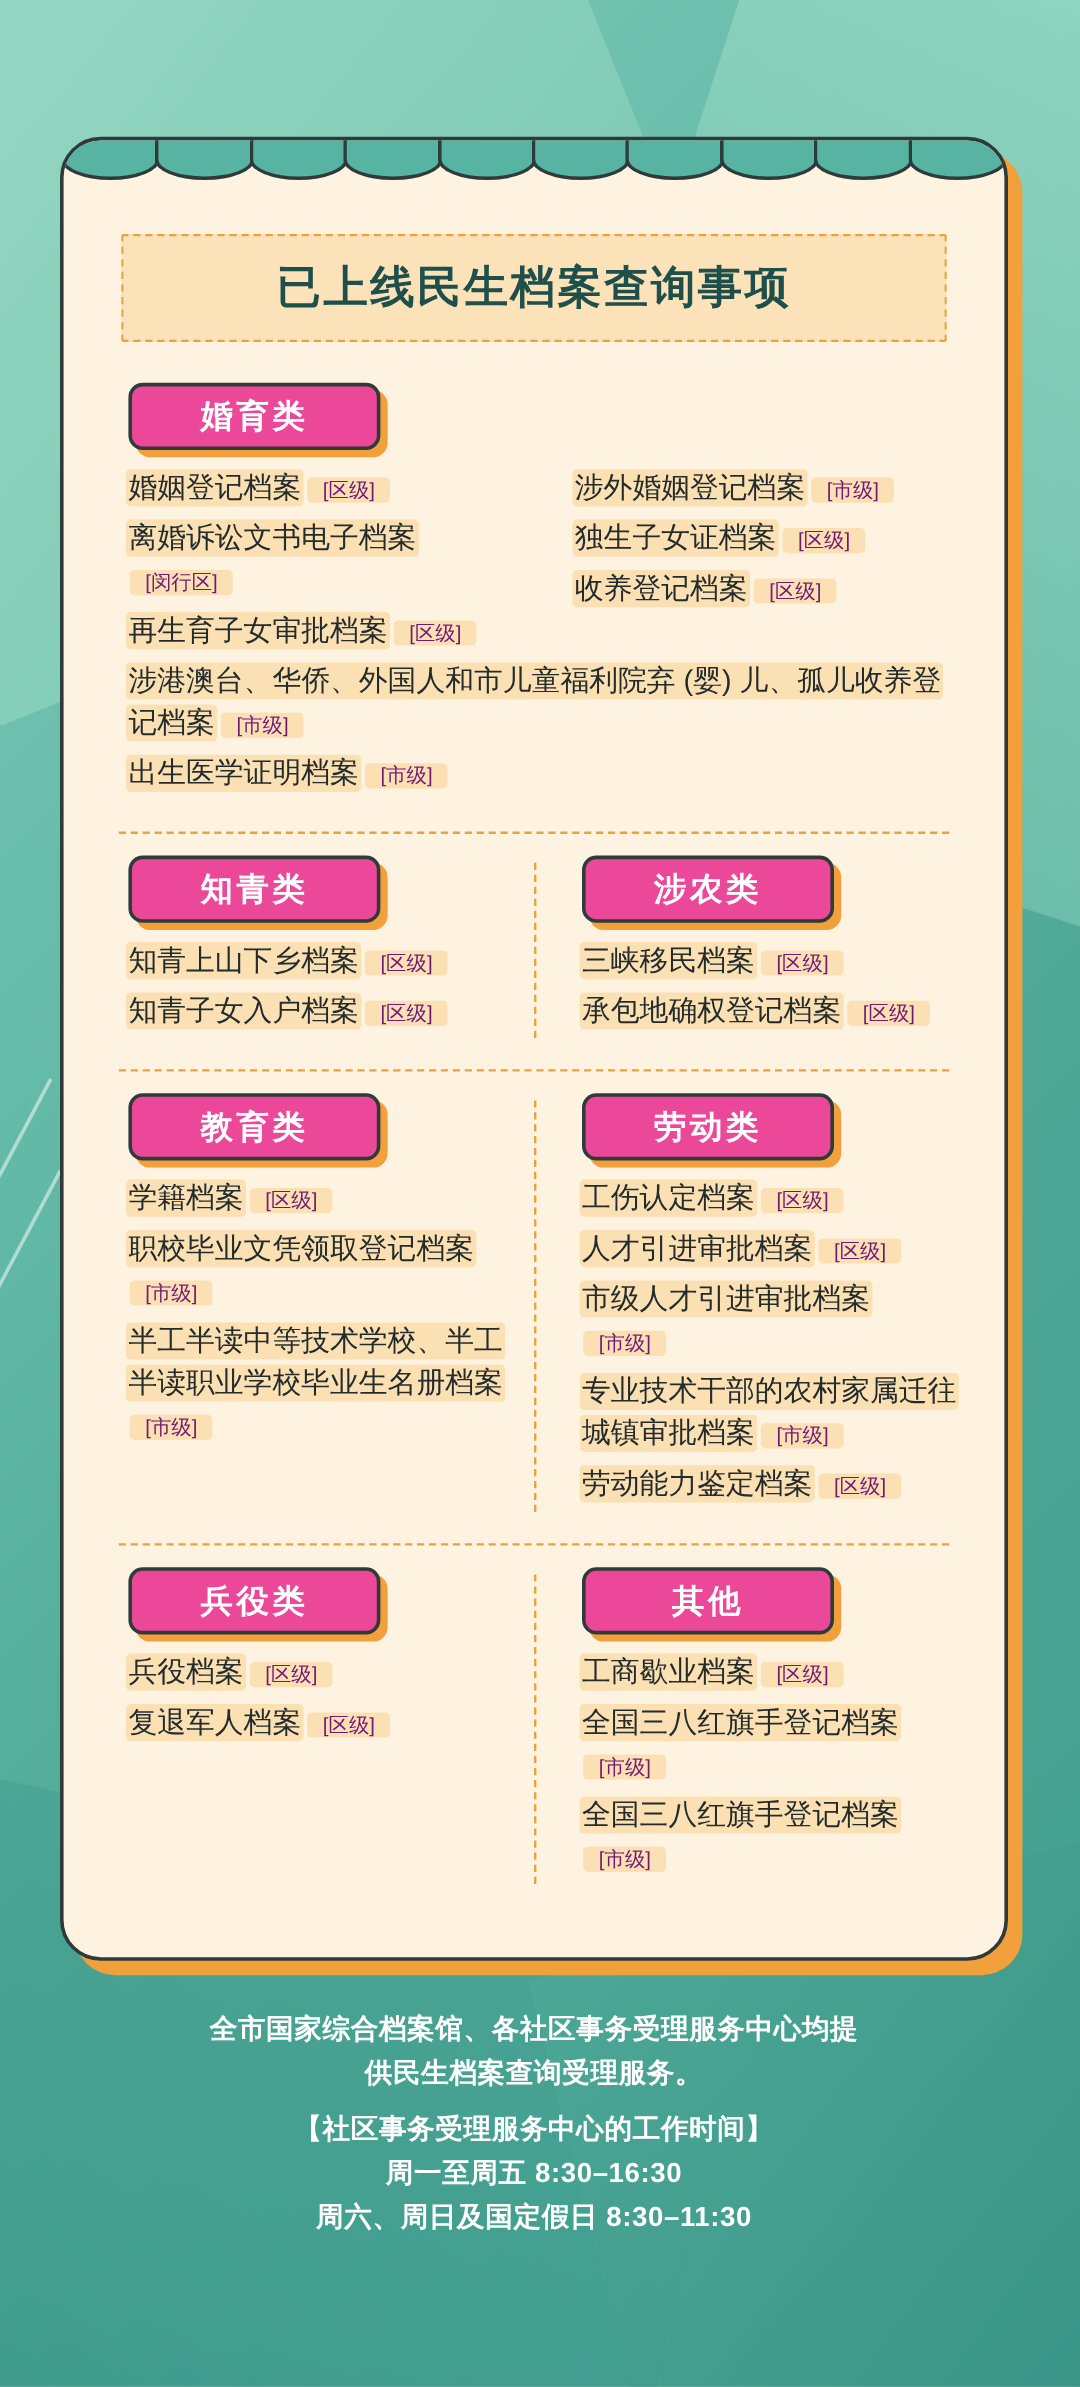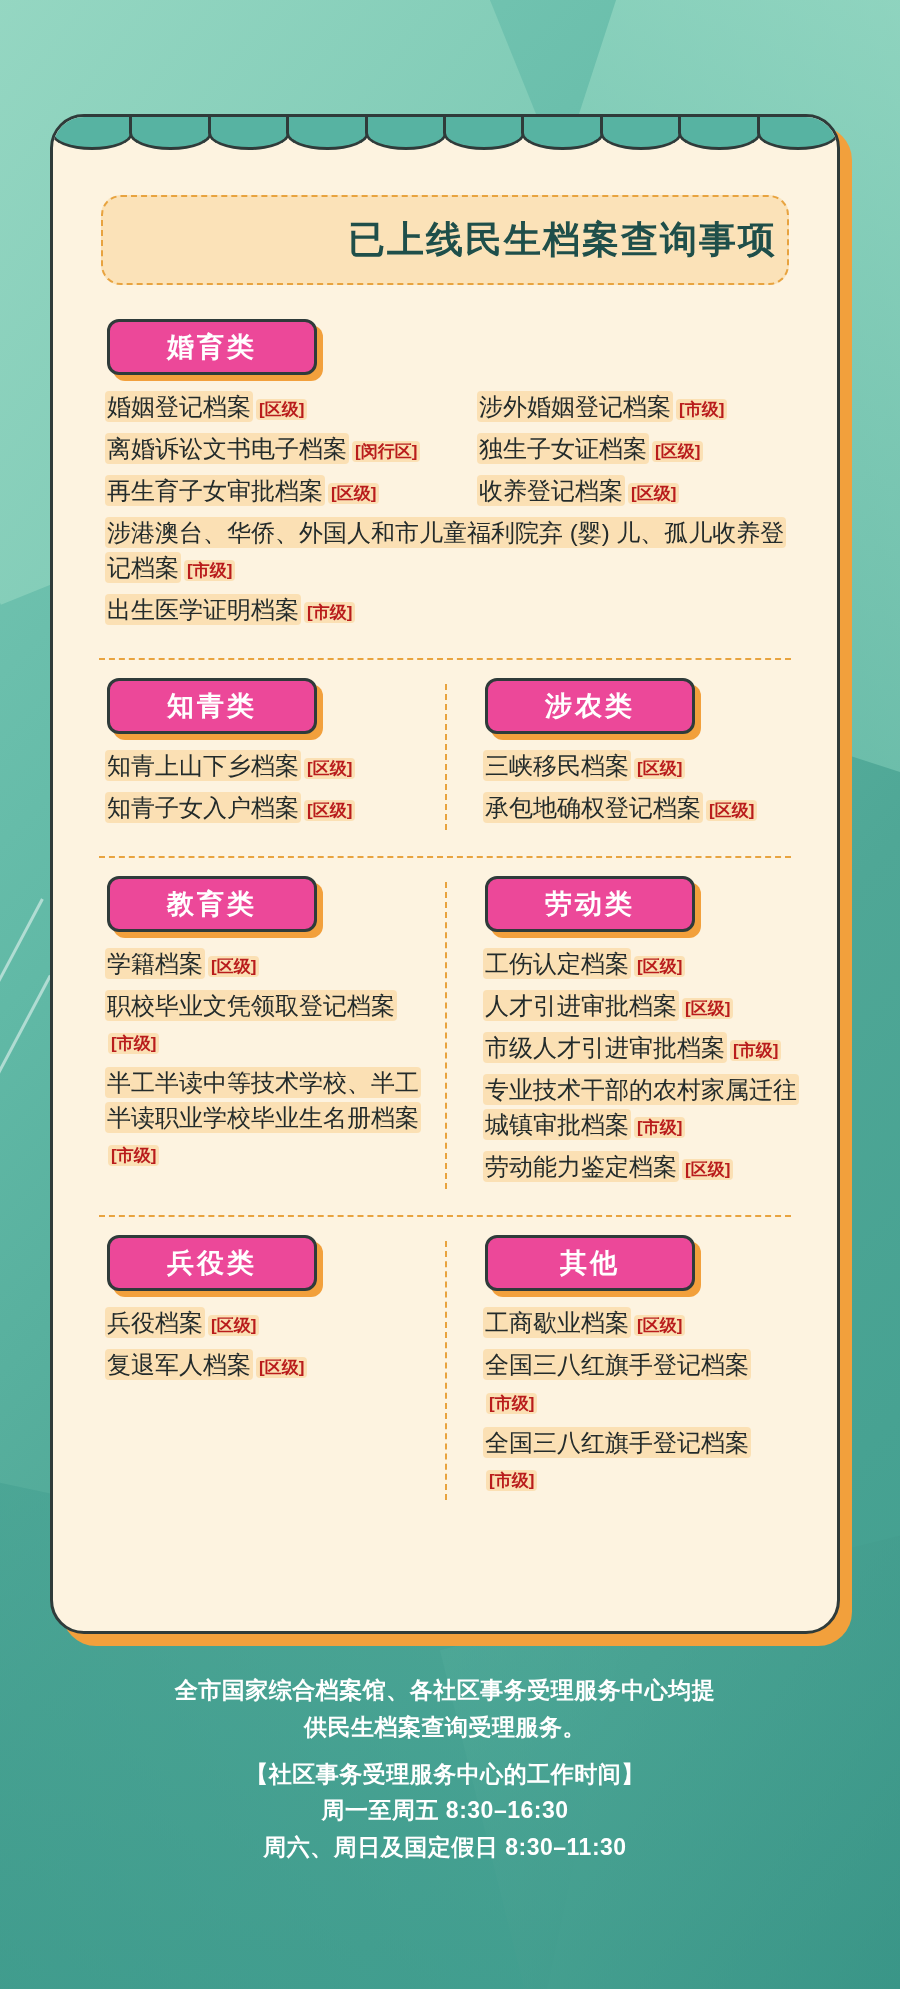--- a/index.html
+++ b/index.html
@@ -89,23 +89,23 @@
     border-top: none;
     margin: 0 -2px;
   }
 
   .card-inner { position: relative; padding: 60px 40px 30px 40px; }
 
   
   .title-box {
     border: 2px dashed #e8a33f;
     background: #fbe2b8;
-    border-radius: 20px;
+    border-radius: 2px;
     padding: 18px 10px;
-    text-align: right;
+    text-align: center;
     margin: 18px 8px 34px 8px;
   }
   .title-text {
     font-size: 37px;
     font-weight: bold;
     color: #1f4f4a;
     letter-spacing: 2px;
   }
 
   
@@ -157,27 +157,26 @@
   }
   .item .hl {
     background: #fbe0b4;
     border-radius: 4px;
     padding: 2px 2px;
     box-decoration-break: clone;
     -webkit-box-decoration-break: clone;
   }
   .tag {
     font-size: 17px;
-    color: #b91c1c;
+    color: #701a75;
     background: #fbe0b4;
     border-radius: 4px;
-    padding: 1px 3px;
+    padding: 1px 13px;
     margin-left: 3px;
     white-space: nowrap;
-    font-weight: bold;
   }
 
   
   .wide .item { font-size: 24px; }
 
   
   .footer {
     position: absolute;
     left: 50px; top: 1672px;
     width: 790px;

